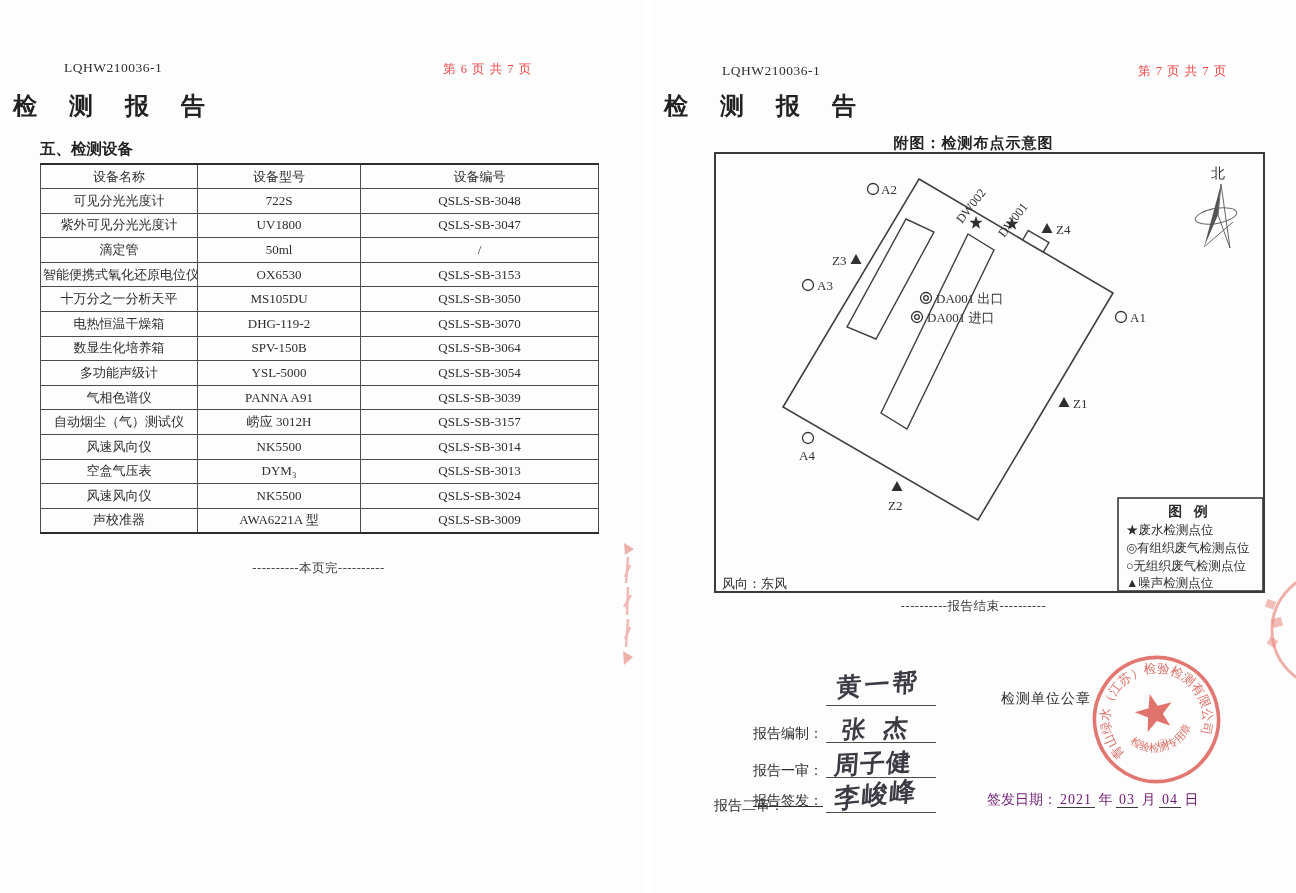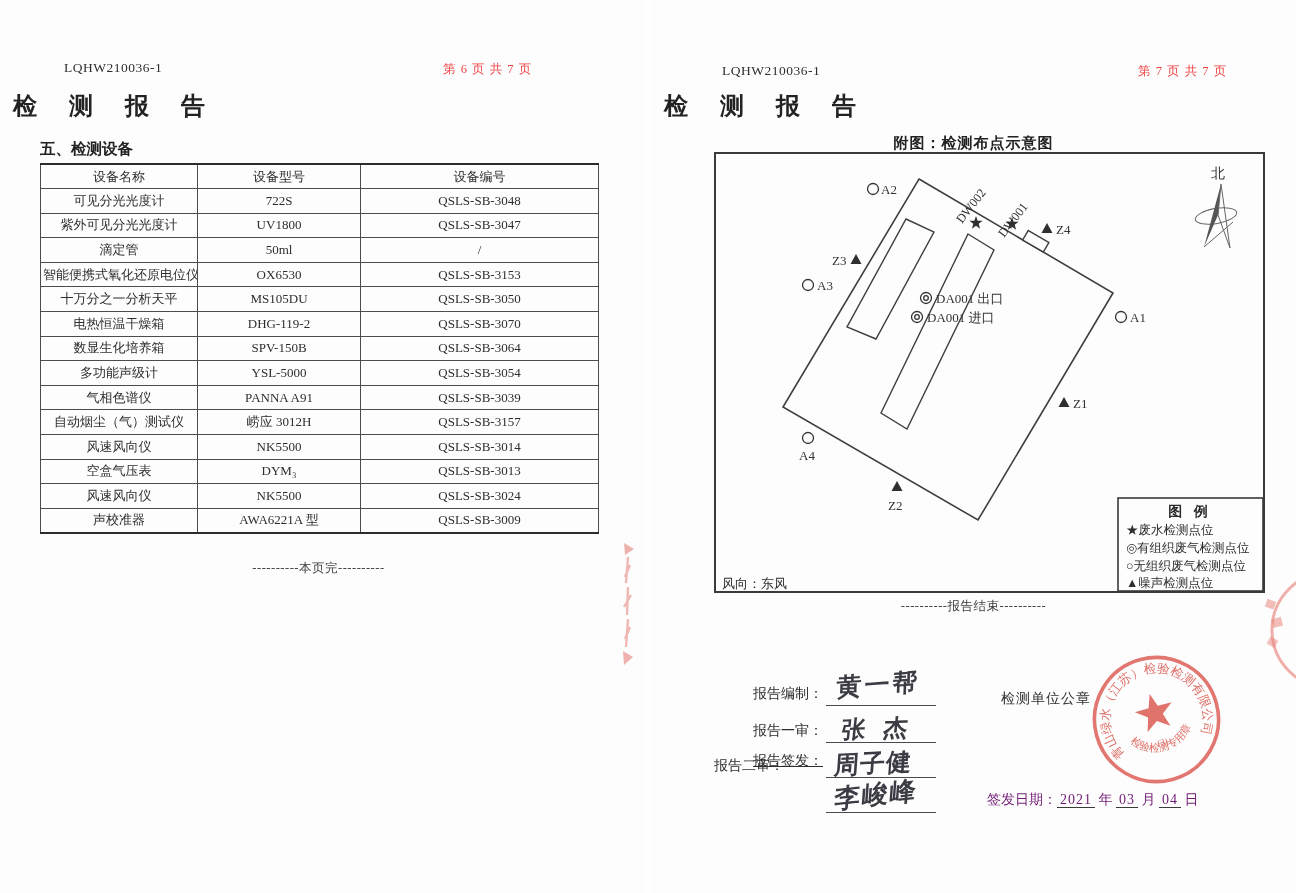--- a/index.html
+++ b/index.html
@@ -23,21 +23,21 @@
   .dashes { font-size:12.5px; color:#3c3c3c; text-align:center; width:100%; letter-spacing:.5px; }
 
   table.equip { border-collapse:collapse; width:558px; table-layout:fixed;
     border-top:2.2px solid #2c2c2c; border-bottom:2.2px solid #2c2c2c; }
   table.equip th, table.equip td {
     border:1px solid #4c4c4c; height:24.6px; text-align:center; vertical-align:middle;
     font-size:13px; font-weight:normal; color:#2d2d2d; padding:0 2px; overflow:hidden; white-space:nowrap; }
   table.equip col.c1 { width:157px; } table.equip col.c2 { width:163px; } table.equip col.c3 { width:238px; }
 
   .diagram { position:absolute; left:714px; top:152px; width:551px; height:441px; }
-  .sig-label { font-size:14px; color:#2e2e2e; }
+  .sig-label { font-size:14px; color:#2e2e2e;margin-top:40px; }
   .sig-line { position:absolute; height:0; border-bottom:1.6px solid #4a4a4a; width:110px; }
   .sig { position:absolute; color:#3b3b44; font-weight:bold; white-space:nowrap;
     transform-origin:left bottom; }
   .date-u { border-bottom:1.4px solid #3a3a3a; padding:0 3px; letter-spacing:1px; }
   .seal-caption { font-size:14px; color:#2e2e2e; letter-spacing:1px; }
   .date-line { font-size:14px; color:#701a75; }
 
   .stamp { position:absolute; left:1084px; top:647px; width:145px; height:145px;
     transform:rotate(-15deg); opacity:.88; }
   .edge-frag-right { position:absolute; left:1252px; top:562px; width:44px; height:150px; overflow:hidden; }

